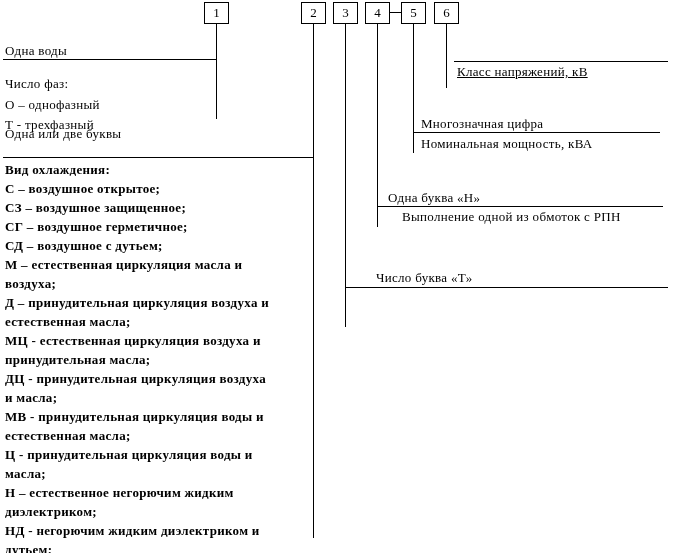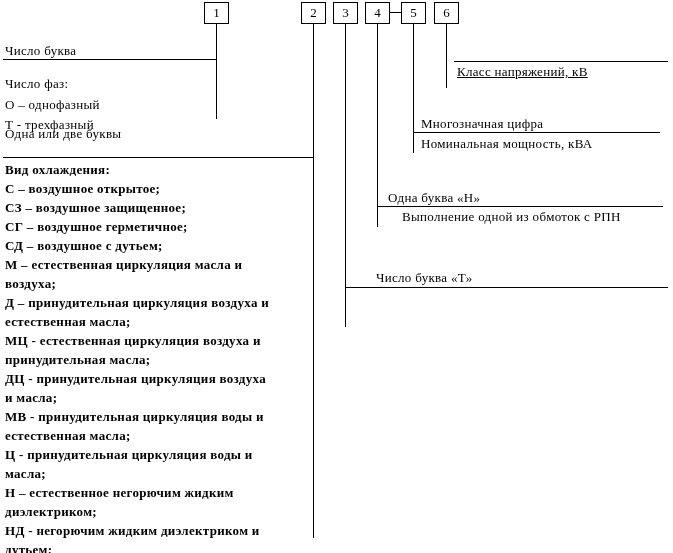--- a/index.html
+++ b/index.html
@@ -86,21 +86,21 @@
   <div class="vline v5"></div>
   <div class="vline v6"></div>
 
   <div class="hline h1"></div>
   <div class="hline h2"></div>
   <div class="hline h3"></div>
   <div class="hline h4"></div>
   <div class="hline h5"></div>
   <div class="hline h6"></div>
 
-  <div class="txt phase-title">Число буква</div>
+  <div class="txt phase-title">Одна воды</div>
   <div class="txt phase-body">Число фаз:
 О – однофазный
 Т - трехфазный</div>
 
   <div class="txt cooling-title">Одна или две буквы</div>
   <div class="txt cooling-body">Вид охлаждения:
 С – воздушное открытое;
 СЗ – воздушное защищенное;
 СГ – воздушное герметичное;
 СД – воздушное с дутьем;

